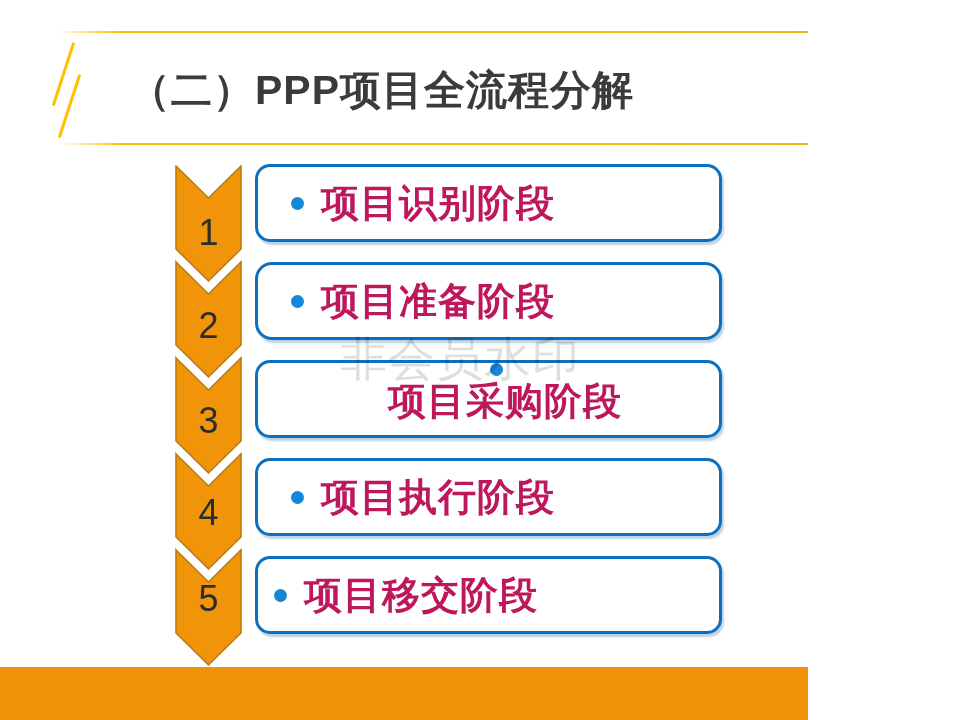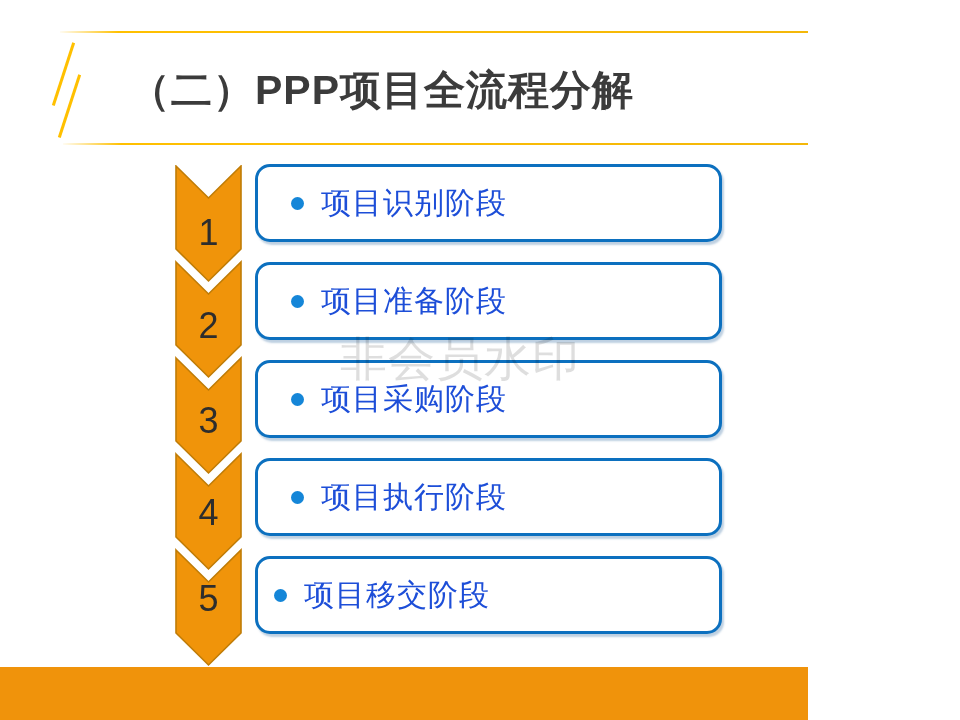--- a/index.html
+++ b/index.html
@@ -33,30 +33,30 @@
   .chevron-num.n4{top:495px;}
   .chevron-num.n5{top:581px;}
   
   .stage-box{
     position:absolute;left:255px;width:467px;height:78px;box-sizing:border-box;
     background:#ffffff;border:3px solid #0c70bf;border-radius:15px;
     display:flex;align-items:center;padding-left:33px;z-index:1;
     box-shadow:2px 3px 2px rgba(70,120,170,0.35);
   }
   .stage-box.b1{top:164px;}
-  .stage-box.b2{top:262px;}
-  .stage-box.b3{top:360px;}
+  .stage-box.b2{top:262px;border-radius:17px;}
+  .stage-box.b3{top:360px;flex-direction:column;}
   .stage-box.b4{top:458px;text-align:right;}
   .stage-box.b5{top:556px;padding-left:16px;}
   .bullet{
     width:13px;height:13px;border-radius:50%;background:#1586d8;
     margin-right:17px;flex:0 0 auto;
   }
   .stage-label{
-    font-size:30px;font-weight:400;color:#1d4ed8;letter-spacing:1px;white-space:nowrap;
+    font-size:38px;font-weight:700;color:#be185d;letter-spacing:1px;white-space:nowrap;
   }
   
   .watermark{
     position:absolute;left:340px;top:328px;z-index:2;
     font-size:47px;color:rgba(0,0,0,0.13);letter-spacing:1px;white-space:nowrap;
   }
   
   .bottom-bar{position:absolute;left:0;top:667px;width:960px;height:53px;background:#f0930b;}
 </style>
 </head>

